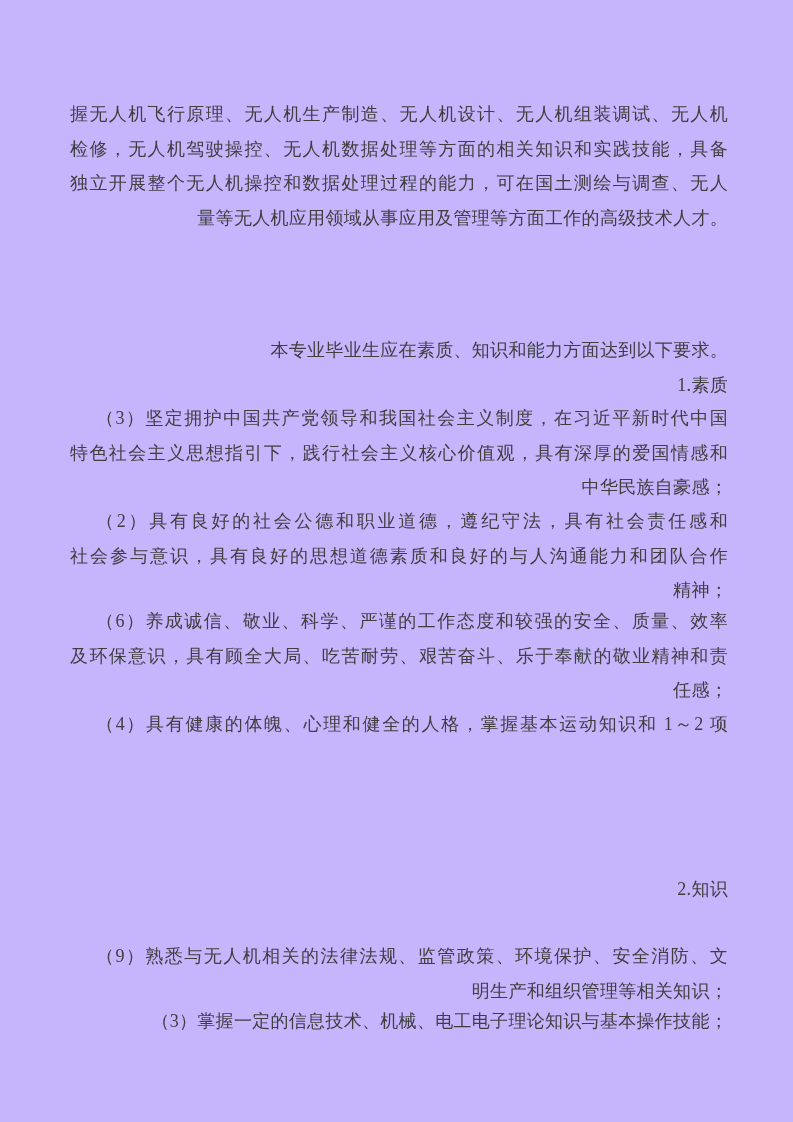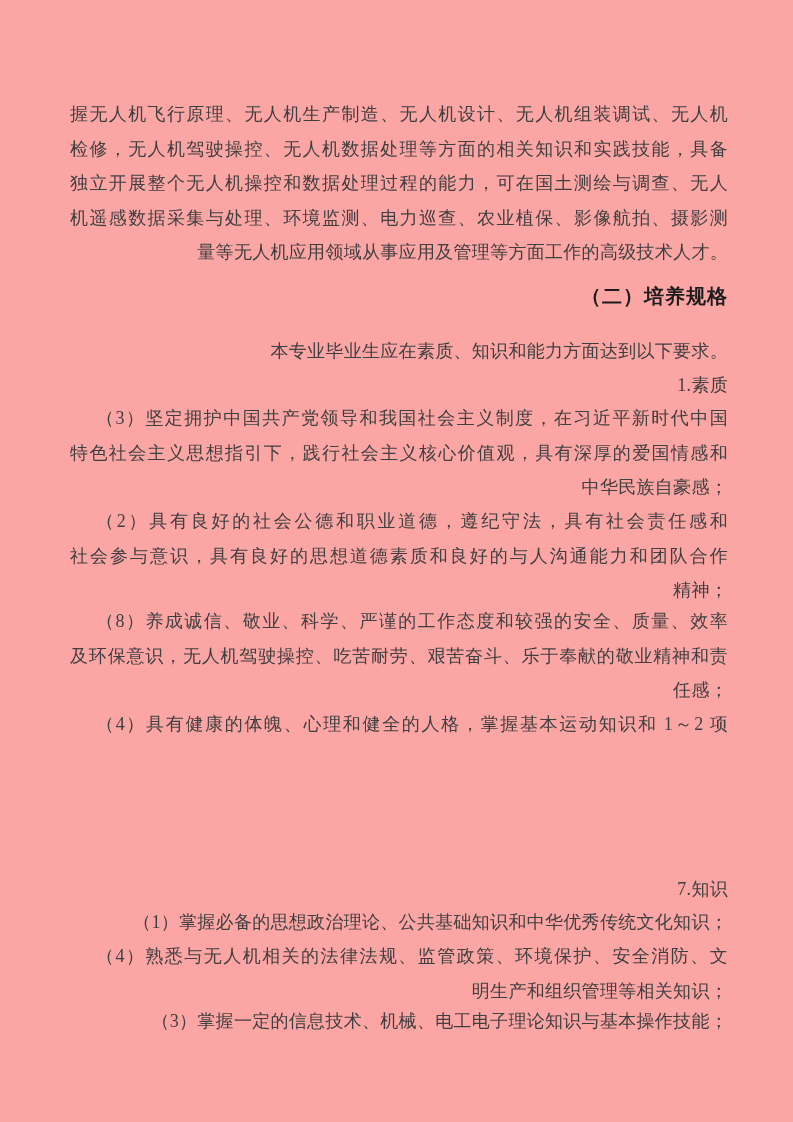--- a/index.html
+++ b/index.html
@@ -4,69 +4,65 @@
 <style>
   html, body {
     margin: 0;
     padding: 0;
     background: #ffffff;
   }
   #page {
     position: relative;
     width: 793px;
     height: 1122px;
-    background: #fca5a5;
+    background: #c4b5fd;
     overflow: hidden;
     font-family: "Liberation Serif", serif;
   }
   .block {
     position: absolute;
     left: 70px;
     width: 658px;
   }
   .ln {
     font-size: 18px;
     line-height: 34.5px;
     color: #3f3f3f;
     letter-spacing: 0.3px;
     text-align: right;
   }
   .j {
     text-align: justify;
     text-align-last: justify;
   }
   .ind-paren   { padding-left: 26px; }  
-  .ind-body    { padding-left: 36px; }  
+  .ind-body    { padding-left: 36px; font-family: Liberation Mono, monospace; }  
   .ind-label   { padding-left: 32px; }  
   .heading .ln {
     font-family: "Liberation Sans", sans-serif;
     font-weight: bold;
     font-size: 20px;
     line-height: 30px;
     color: #1c1c1c;
     letter-spacing: 1px;
     padding-left: 16px;
   }
 </style>
 </head>
 <body>
 
 <div id="page">
 
   <div class="block" style="top:97px">
     <div class="ln j">握无人机飞行原理、无人机生产制造、无人机设计、无人机组装调试、无人机</div>
     <div class="ln j">检修，无人机驾驶操控、无人机数据处理等方面的相关知识和实践技能，具备</div>
     <div class="ln j">独立开展整个无人机操控和数据处理过程的能力，可在国土测绘与调查、无人</div>
-    <div class="ln j">机遥感数据采集与处理、环境监测、电力巡查、农业植保、影像航拍、摄影测</div>
     <div class="ln">量等无人机应用领域从事应用及管理等方面工作的高级技术人才。</div>
   </div>
 
-  <div class="block heading" style="top:281px">
-    <div class="ln">（二）培养规格</div>
-  </div>
 
   <div class="block" style="top:334px">
     <div class="ln ind-body">本专业毕业生应在素质、知识和能力方面达到以下要求。</div>
   </div>
 
   <div class="block" style="top:368px">
     <div class="ln ind-label">1.素质</div>
   </div>
 
   <div class="block" style="top:401px">
@@ -75,40 +71,37 @@
     <div class="ln">中华民族自豪感；</div>
   </div>
 
   <div class="block" style="top:504px">
     <div class="ln j ind-paren">（2）具有良好的社会公德和职业道德，遵纪守法，具有社会责任感和</div>
     <div class="ln j">社会参与意识，具有良好的思想道德素质和良好的与人沟通能力和团队合作</div>
     <div class="ln">精神；</div>
   </div>
 
   <div class="block" style="top:604px">
-    <div class="ln j ind-paren">（8）养成诚信、敬业、科学、严谨的工作态度和较强的安全、质量、效率</div>
-    <div class="ln j">及环保意识，无人机驾驶操控、吃苦耐劳、艰苦奋斗、乐于奉献的敬业精神和责</div>
+    <div class="ln j ind-paren">（6）养成诚信、敬业、科学、严谨的工作态度和较强的安全、质量、效率</div>
+    <div class="ln j">及环保意识，具有顾全大局、吃苦耐劳、艰苦奋斗、乐于奉献的敬业精神和责</div>
     <div class="ln">任感；</div>
   </div>
 
   <div class="block" style="top:707px">
     <div class="ln j ind-paren">（4）具有健康的体魄、心理和健全的人格，掌握基本运动知识和 1～2 项</div>
   </div>
 
 
   <div class="block" style="top:872px">
-    <div class="ln ind-label">7.知识</div>
+    <div class="ln ind-label">2.知识</div>
   </div>
 
-  <div class="block" style="top:905px">
-    <div class="ln ind-paren">（1）掌握必备的思想政治理论、公共基础知识和中华优秀传统文化知识；</div>
-  </div>
 
   <div class="block" style="top:939px">
-    <div class="ln j ind-paren">（4）熟悉与无人机相关的法律法规、监管政策、环境保护、安全消防、文</div>
+    <div class="ln j ind-paren">（9）熟悉与无人机相关的法律法规、监管政策、环境保护、安全消防、文</div>
     <div class="ln">明生产和组织管理等相关知识；</div>
   </div>
 
   <div class="block" style="top:1004px">
     <div class="ln ind-paren">（3）掌握一定的信息技术、机械、电工电子理论知识与基本操作技能；</div>
   </div>
 
 </div>
 
 </body></html>

